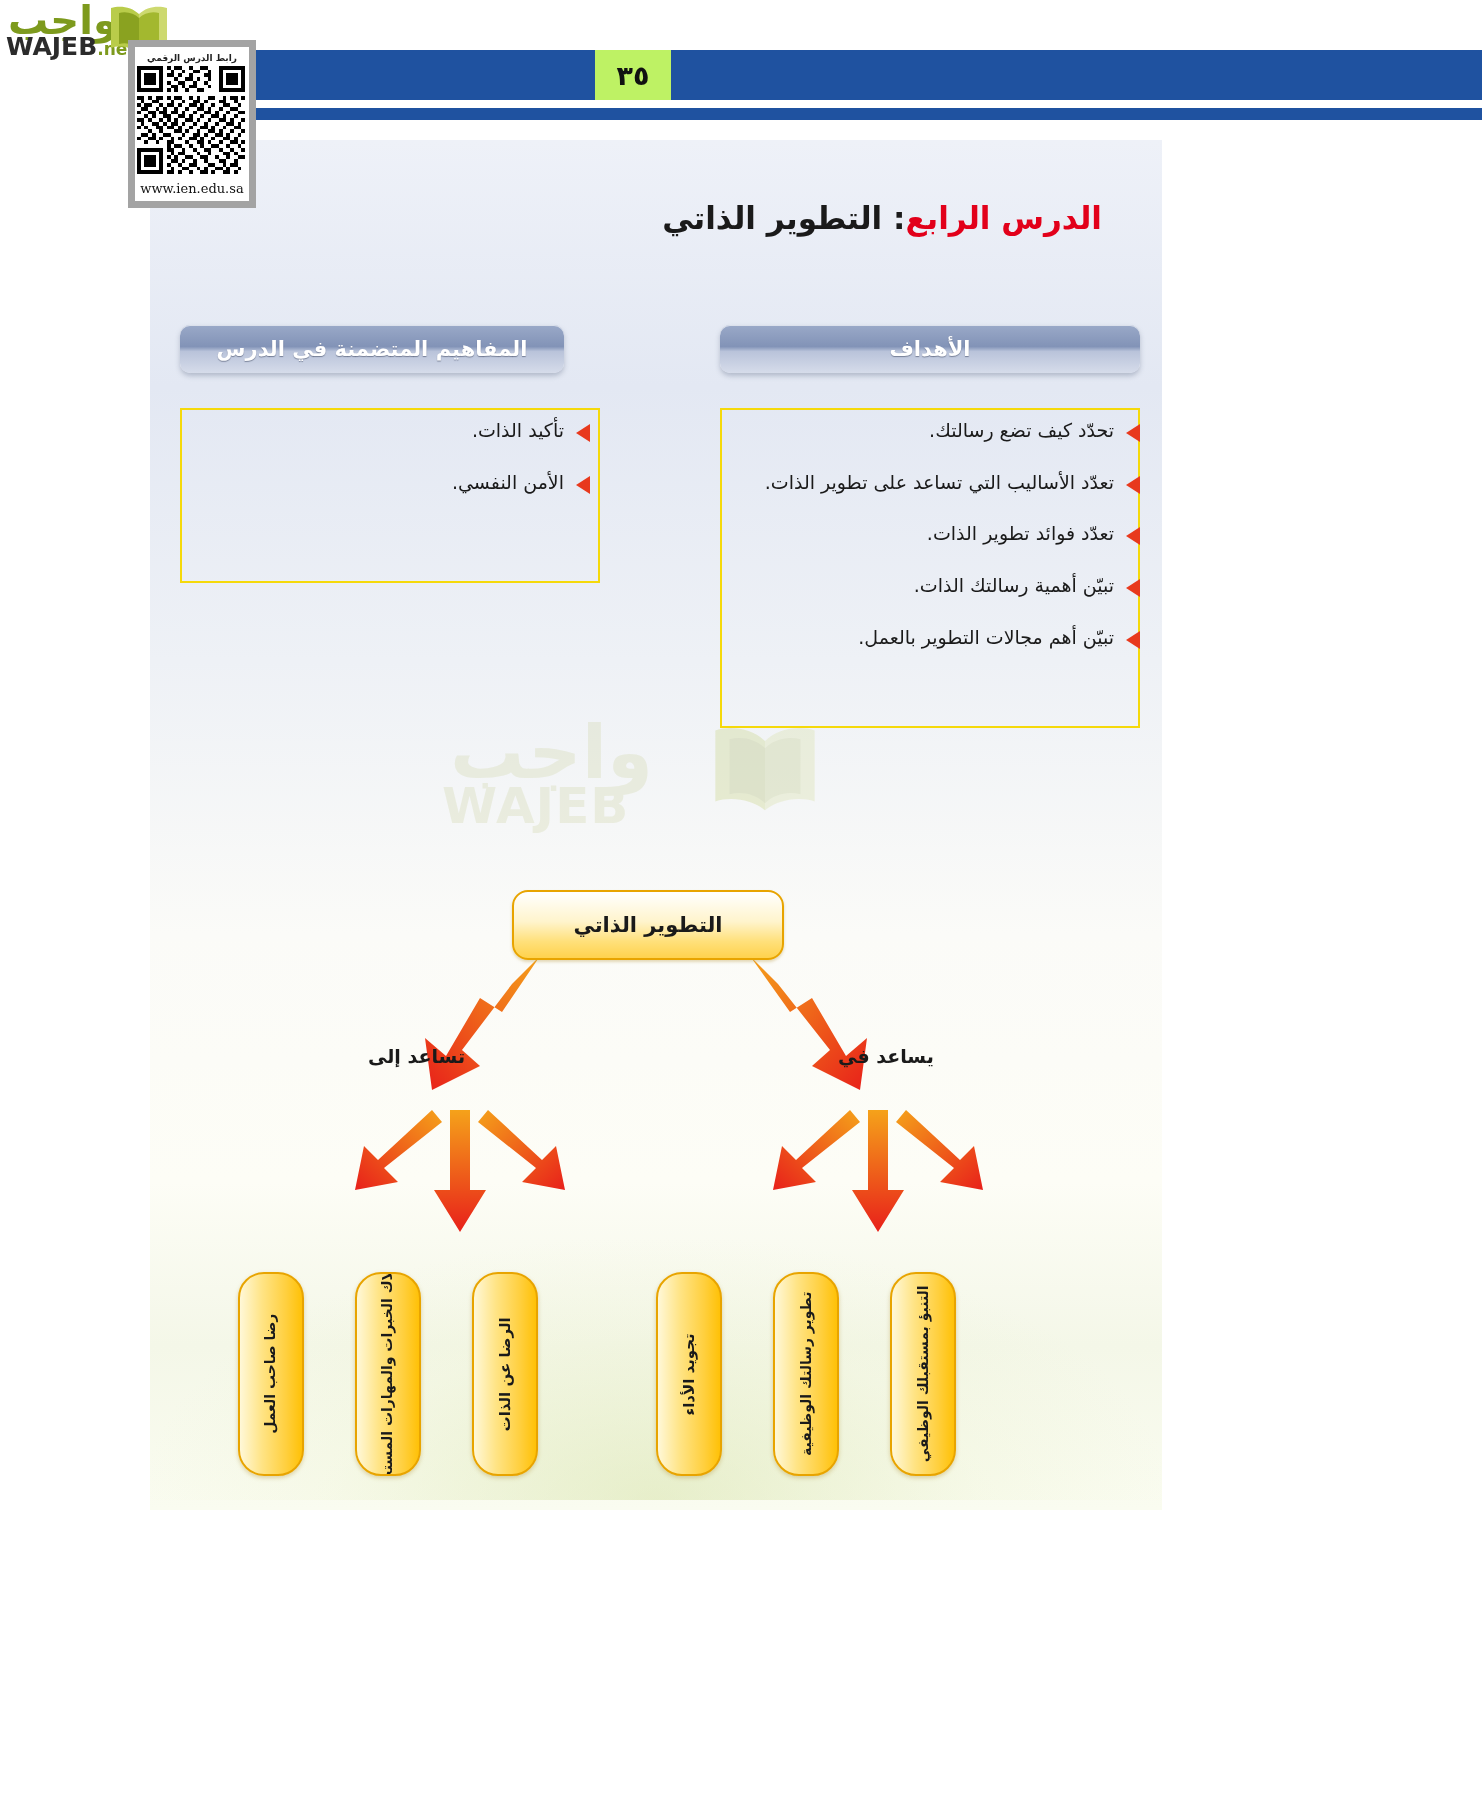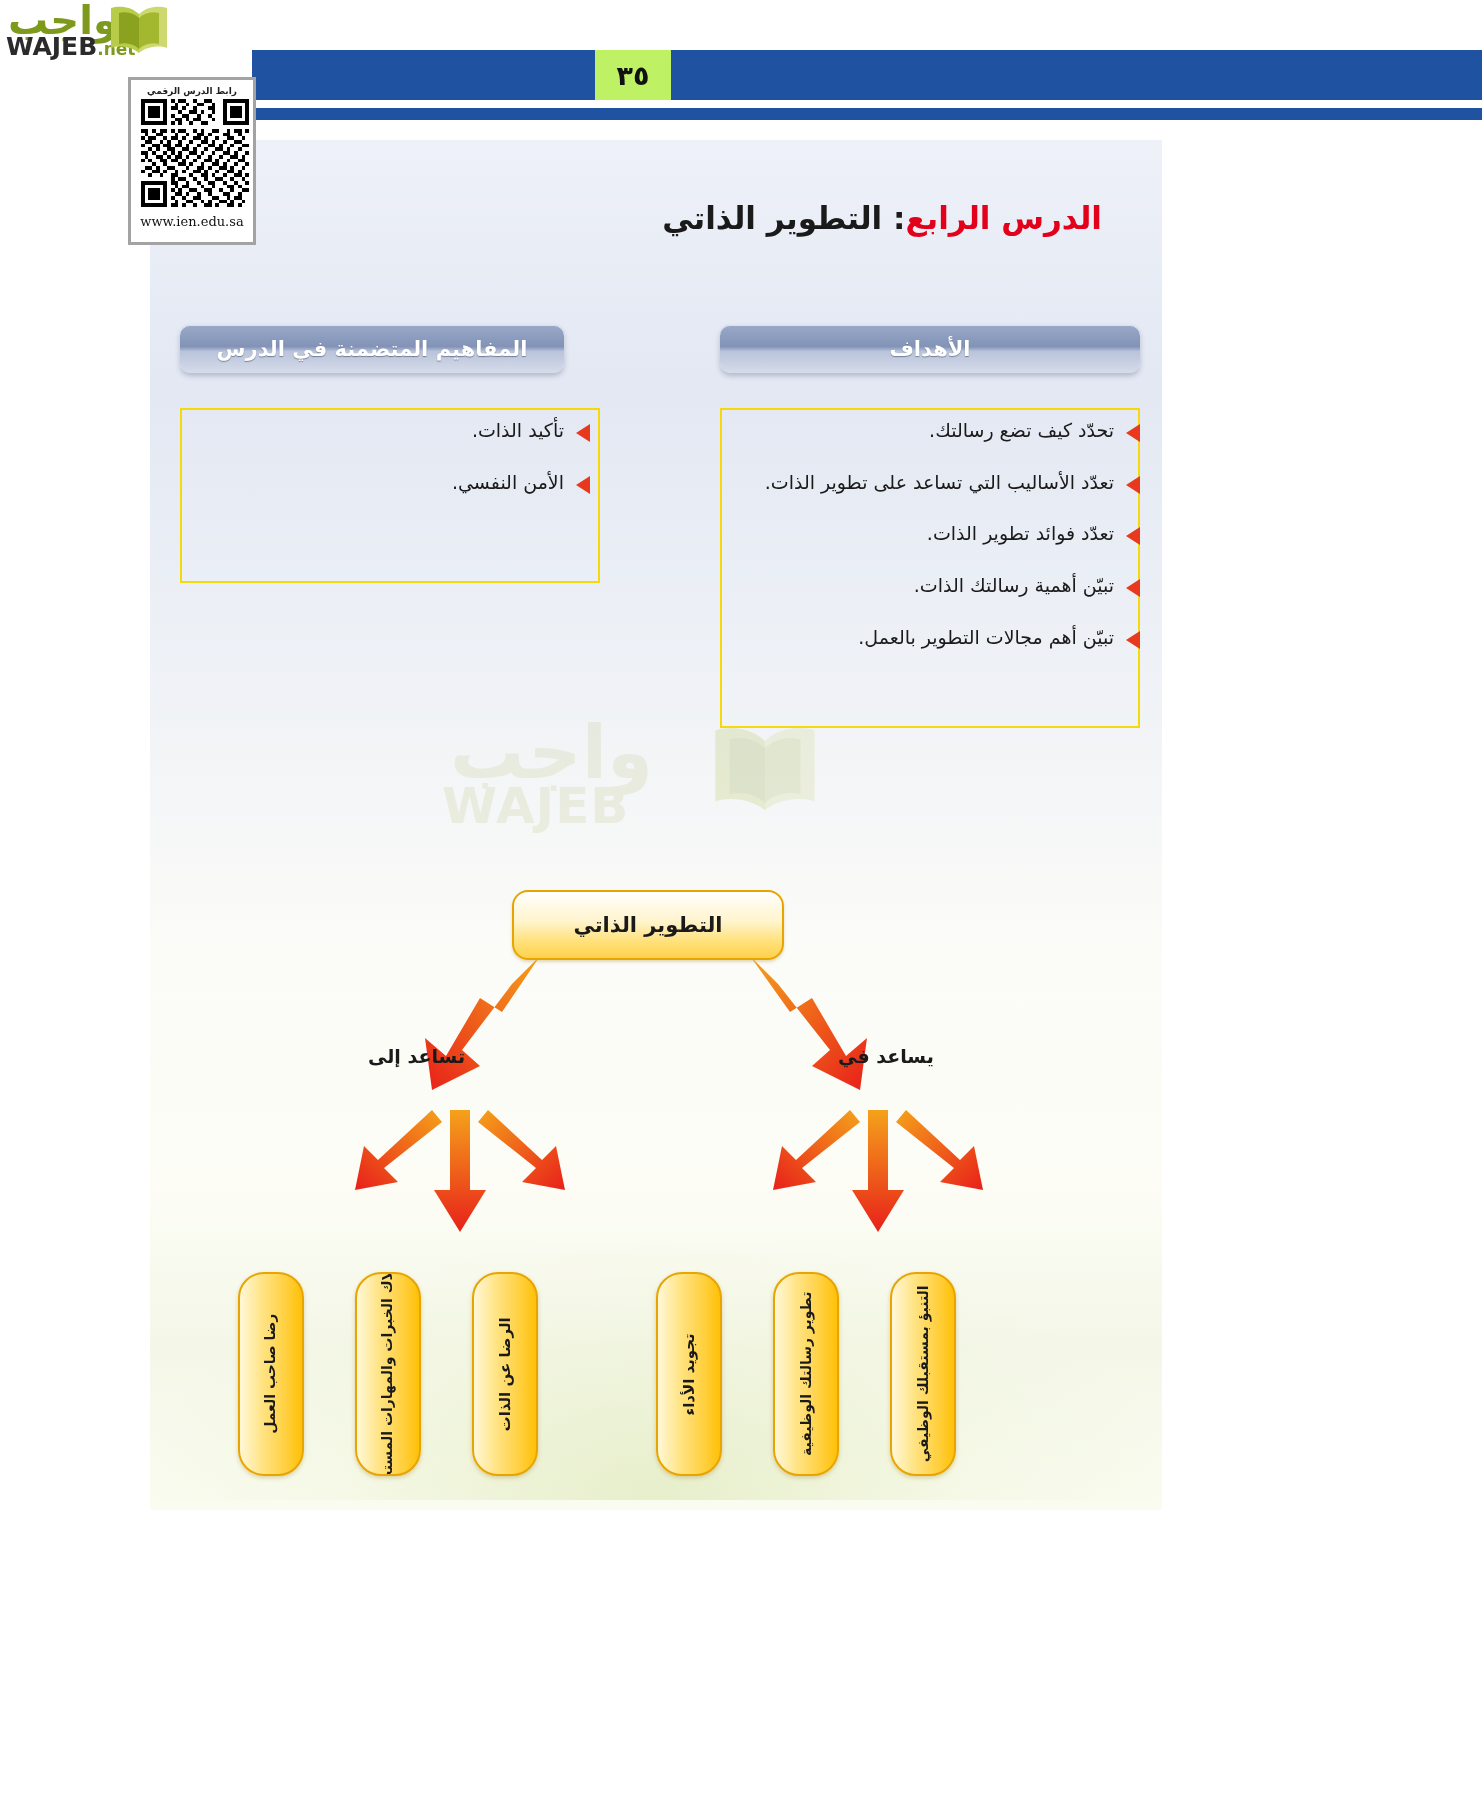--- a/index.html
+++ b/index.html
@@ -89,25 +89,24 @@
   }
 
   
   .qr-card {
     position: absolute;
     left: 128px;
     top: 40px;
     width: 128px;
     height: 168px;
     background: #ffffff;
-    border: 3px solid #a3a3a3;
+    border: 7px solid #a3a3a3;
     z-index: 50;
     box-sizing: border-box;
     padding: 4px;
-    margin-top: 37px;
   }
   .qr-caption {
     font-size: 9px;
     color: #222;
     text-align: center;
     margin-top: 2px;
     font-weight: bold;
   }
   .qr-code {
     width: 108px;

